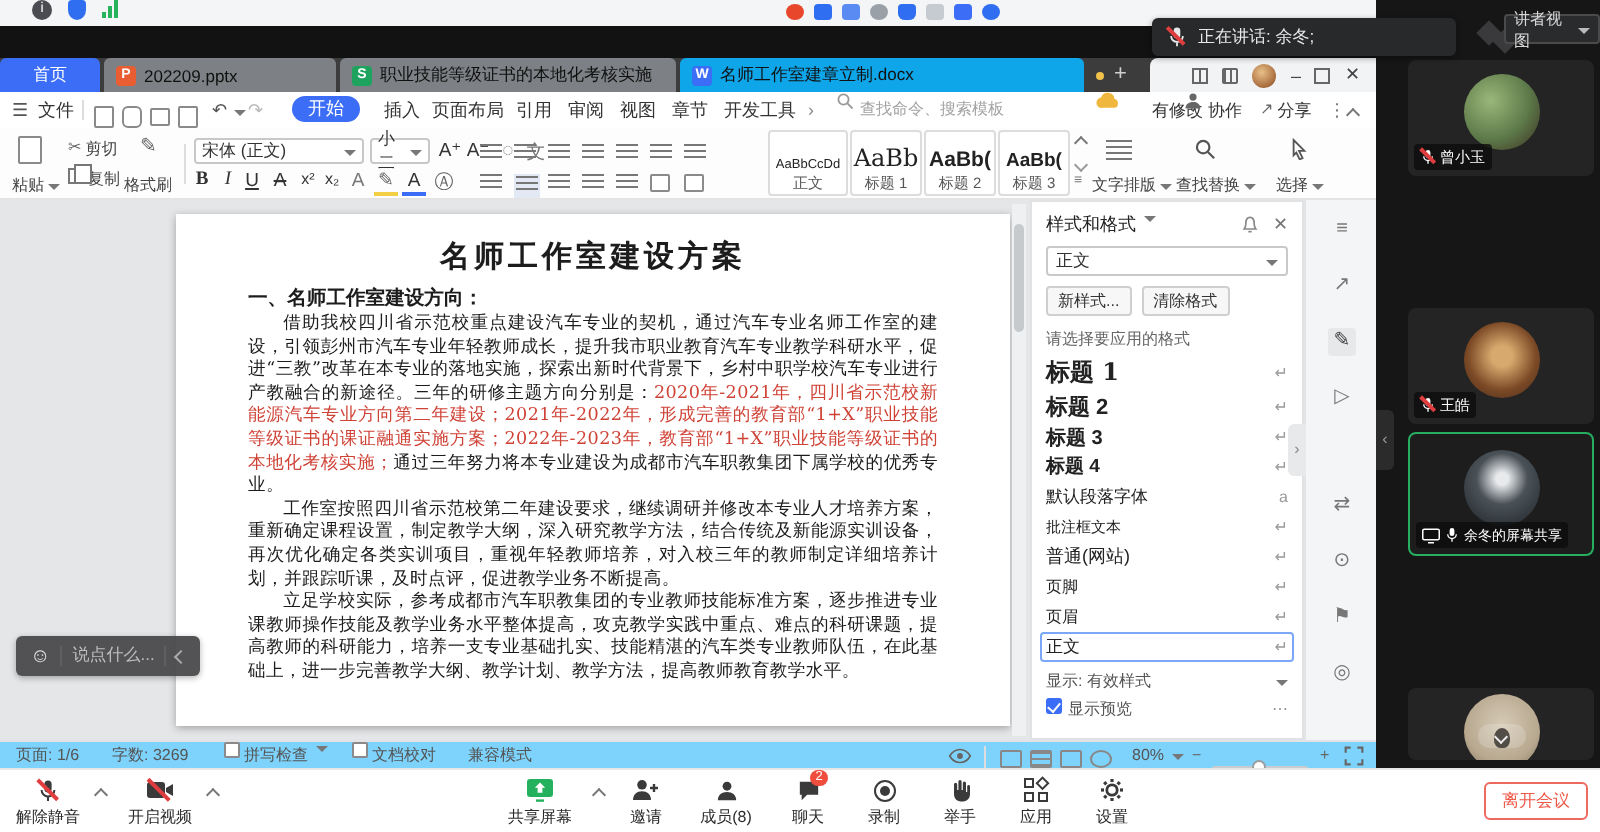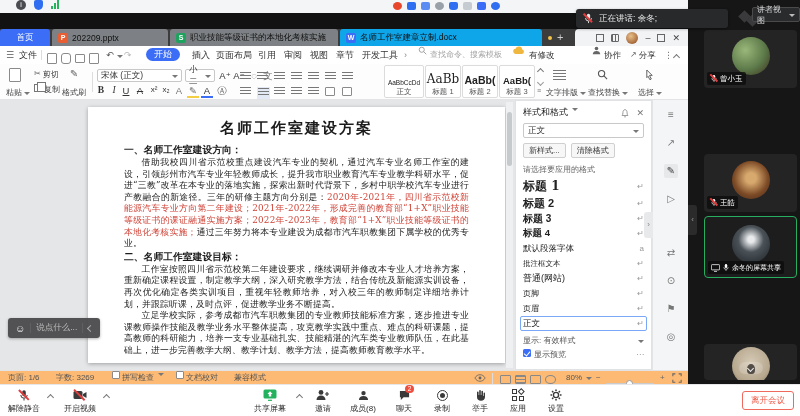--- a/index.html
+++ b/index.html
@@ -70,21 +70,21 @@
   .smark{color:#999;font-size:8px}
   .ssel{border:1px solid #7aa7f8;border-radius:2px;padding:0 2px;margin:0 -3px}
   .spfoot{font-size:8px;color:#555}
   .cbx{display:inline-block;width:8px;height:8px;background:#3b6df6;border-radius:1.5px;position:relative;vertical-align:-1px}
   .cbx::after{content:"";position:absolute;left:2px;top:1px;width:3px;height:5px;border:solid #fff;border-width:0 1.3px 1.3px 0;transform:rotate(40deg)}
   
   .toolstrip{position:absolute;left:652px;top:0;width:36px;height:270px;background:#f4f5f6;border-left:1px solid #e3e4e6;color:#777}
   .tsic{position:absolute;left:11px;width:14px;height:14px;font-size:10px;text-align:center;line-height:14px}
   .handle{position:absolute;left:-9px;top:112px;width:9px;height:26px;background:#e8e9eb;border-radius:3px 0 0 3px;color:#888;font-size:8px;text-align:center;line-height:26px}
   
-  .statusbar{left:0;top:370px;width:688px;height:14px;background:#fdba74;border-top:1px solid #e3e3e5;font-size:8px;color:#555}
+  .statusbar{left:0;top:370px;width:688px;height:14px;background:#7dd3fc;border-top:1px solid #e3e3e5;font-size:8px;color:#555}
   .sbi{position:absolute;top:0;height:13px;line-height:13px;white-space:nowrap}
   .vic{display:inline-block;width:11px;height:9px;border:1px solid #888;border-radius:1px;vertical-align:middle}
   .track{display:inline-block;width:48px;height:2px;background:#c9cbce;border-radius:1px;position:relative;vertical-align:middle}
   .knob{position:absolute;left:20px;top:-3px;width:7px;height:7px;border-radius:50%;background:#fff;border:1px solid #9a9da0}
   
   .meetbar{left:0;top:384px;width:800px;height:32px;background:#fff;border-top:1px solid #e7e7e9;z-index:50}
   .mbtn{position:absolute;top:3px;width:44px;text-align:center;color:#2b2b2b}
   .mbtn .icw{height:14px;display:flex;align-items:center;justify-content:center;position:relative}
   .mbtn .lb{font-size:8px;margin-top:1px;white-space:nowrap}
   .badge{position:absolute;top:-3px;right:8px;background:#ef4d3e;color:#fff;border-radius:6px;font-size:6.5px;line-height:8px;min-width:9px;padding:0 1px}
@@ -257,21 +257,21 @@
     <span class="mi" style="left:310px">视图</span>
     <span class="mi" style="left:336px">章节</span>
     <span class="mi" style="left:362px">开发工具</span>
     <span class="mi" style="left:404px;color:#888">›</span>
     <span class="mi flex" style="left:418px;gap:3px">
       <svg class="ic" width="9" height="9" style="color:#999">
           <use href="#i-search"></use>
         </svg>
       <span style="color:#a3a3a3;font-size:8px">查找命令、搜索模板</span>
     </span>
-    <span class="mi flex" style="left:513px;gap:4px">
+    <span class="mi flex" style="left:548px;gap:16px">
       <svg class="ic" width="12" height="9" style="color:#f0b73f">
           <use href="#i-cloud"></use>
         </svg>
       <span style="font-size:8.5px">有修改</span>
     </span>
     <span class="mi flex" style="left:592px;gap:3px">
       <svg class="ic" width="9" height="9" style="color:#666">
           <use href="#i-person"></use>
         </svg>
       <span style="font-size:8.5px">协作</span>
@@ -374,21 +374,20 @@
         </svg>
       </span>
     <span class="rlabel" style="left:638px;top:23px"><span>选择</span><span class="tri-d"></span></span>
   </div>
 
   <div class="abs docarea">
     <div class="page">
       <div class="doctitle">名师工作室建设方案</div>
       <div class="dochead">一、名师工作室建设方向：</div>
       <p class="docp"><span>借助我校四川省示范校重点建设汽车专业的契机，通过汽车专业名师工作室的建设，引领彭州市汽车专业年轻教师成长，提升我市职业教育汽车专业教学科研水平，促进“三教”改革在本专业的落地实施，探索出新时代背景下，乡村中职学校汽车专业进行产教融合的新途径。三年的研修主题方向分别是：</span><span class="red">2020年-2021年，四川省示范校新能源汽车专业方向第二年建设；2021年-2022年，形成完善的教育部“1+X”职业技能等级证书的课证融通实施方案；2022年-2023年，教育部“1+X”职业技能等级证书的本地化考核实施；</span><span>通过三年努力将本专业建设为成都市汽车职教集团下属学校的优秀专业。</span></p>
-      <div class="dochead">二、名师工作室建设目标：</div>
       <p class="docp">工作室按照四川省示范校第二年建设要求，继续调研并修改本专业人才培养方案，重新确定课程设置，制定教学大纲，深入研究教学方法，结合传统及新能源实训设备，再次优化确定各类实训项目，重视年轻教师培养，对入校三年的教师制定详细培养计划，并跟踪听课，及时点评，促进教学业务不断提高。</p>
       <p class="docp">立足学校实际，参考成都市汽车职教集团的专业教师技能标准方案，逐步推进专业课教师操作技能及教学业务水平整体提高，攻克教学实践中重点、难点的科研课题，提高教师的科研能力，培养一支专业基础扎实、技能精湛的汽车类专业教师队伍，在此基础上，进一步完善教学大纲、教学计划、教学方法，提高教师教育教学水平。</p>
     </div>
     <div class="vscroll">
       <div class="vthumb"></div>
     </div>
 
     <div class="stylepanel">
       <div class="sprow">
         <span class="flex" style="gap:2px">

